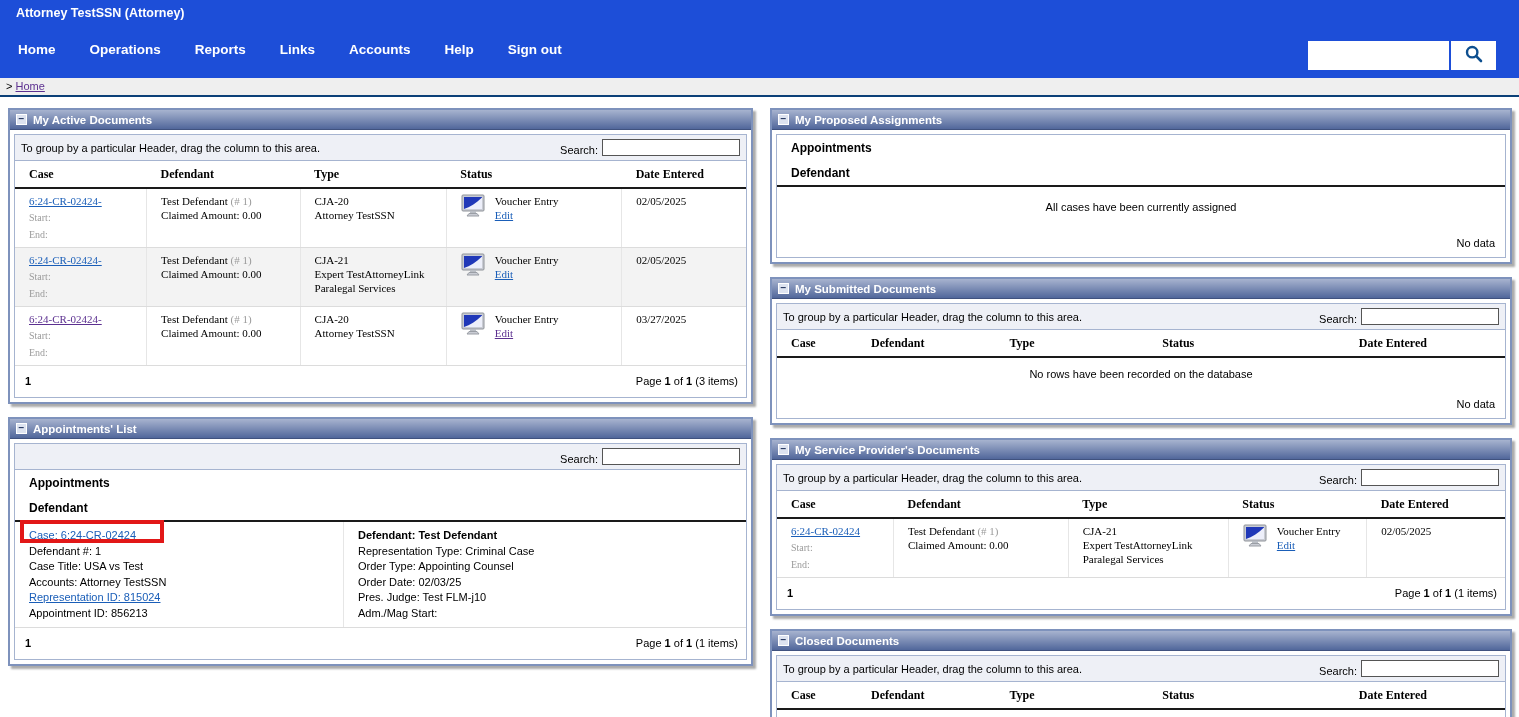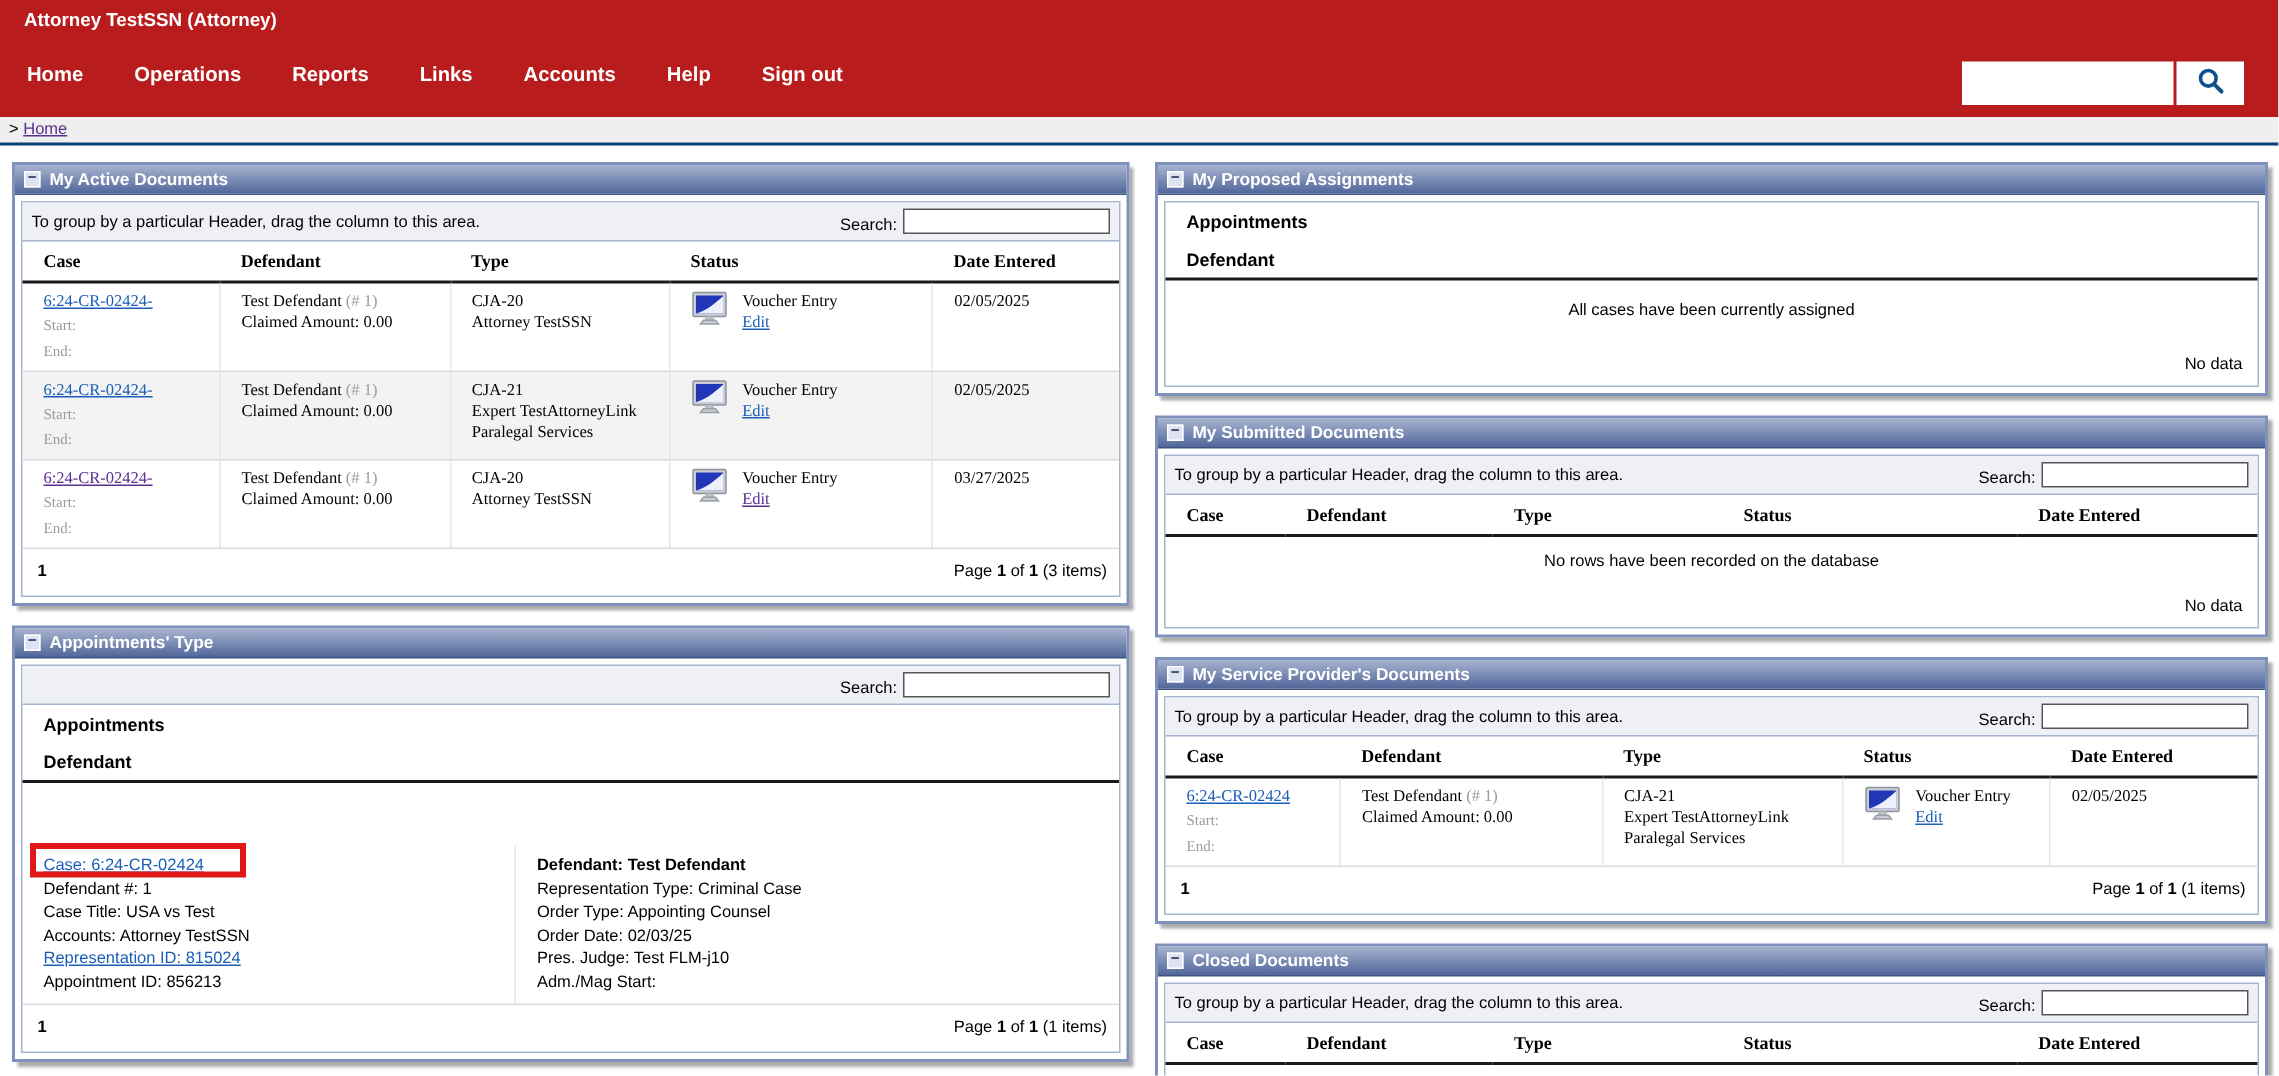--- a/index.html
+++ b/index.html
@@ -1,19 +1,19 @@
 <!DOCTYPE html>
 <html><head>
 <meta charset="utf-8">
 <style>
   * { margin:0; padding:0; box-sizing:border-box; }
   html,body { width:1519px; height:717px; background:#fff; font-family:"Liberation Sans", sans-serif; font-size:11px; color:#000; }
 
   
-  .topbar { background:#b91c1c; height:78px; position:relative; }
+  .topbar { background:#1d4ed8; height:78px; position:relative; }
   .user-label { color:#fff; font-weight:bold; font-size:12.5px; padding:6px 0 0 16px; }
   .mainnav { display:flex; gap:34px; padding:22px 0 0 18px; }
   .mainnav a { color:#fff; font-weight:bold; font-size:13.5px; text-decoration:none; cursor:pointer; }
   .topsearch { position:absolute; right:23px; top:41px; display:flex; }
   .topsearch input { width:141px; height:29px; border:none; outline:none; padding:0 6px; font-size:12px; background:#fff; }
   .topsearch .sbtn { width:45px; height:29px; background:#fff; border:none; margin-left:2px; display:flex; align-items:center; justify-content:center; cursor:pointer; }
 
   
   .breadcrumb { background:#EFEFEF; border-bottom:2px solid #0B4077; padding:2px 6px 3px 6px; font-size:11px; }
   .breadcrumb a { color:#5C3090; text-decoration:underline; cursor:pointer; }
@@ -51,21 +51,21 @@
   .pager .cur { font-weight:bold; }
   .pager-info b { font-weight:bold; }
 
   .empty-msg { text-align:center; padding:10px 0 2px 0; font-size:11px; }
   .no-data { text-align:right; padding:16px 10px 8px 0; font-size:11px; }
 
   
   .two-col-head { display:flex; border-bottom:2px solid #1A1A1A;flex-direction:column; }
   .two-col-head .h { font-size:12px; font-weight:bold; padding:6px 6px 5px 14px; }
   .appt-row { display:flex; border-bottom:1px solid #DCDCDC; }
-  .appt-cell { padding:6px 6px 6px 14px; line-height:15.5px; font-size:11px;margin-top:42px; }
+  .appt-cell { padding:6px 6px 6px 14px; line-height:15.5px; font-size:11px; }
   .appt-cell.left { width:45%; border-right:1px solid #E6E6E6; }
   .appt-cell.right { width:55%; }
   .rel { position:relative; display:inline-block; }
   .annotation { position:absolute; left:-9px; top:-8px; width:144px; height:23px; border:4px solid #E21717; pointer-events:none; }
 
   
   .w-active col:nth-child(1){width:18%} .w-active col:nth-child(2){width:21%} .w-active col:nth-child(3){width:20%} .w-active col:nth-child(4){width:24%} .w-active col:nth-child(5){width:17%}
   .w-svc col:nth-child(1){width:16%} .w-svc col:nth-child(2){width:24%} .w-svc col:nth-child(3){width:22%} .w-svc col:nth-child(4){width:19%} .w-svc col:nth-child(5){width:19%}
   .w-empty col:nth-child(1){width:11%} .w-empty col:nth-child(2){width:19%} .w-empty col:nth-child(3){width:21%} .w-empty col:nth-child(4){width:27%} .w-empty col:nth-child(5){width:22%}
 </style>
@@ -244,21 +244,21 @@
           <span class="pager-info">
             <span>Page</span> <b>1</b> <span>of</span> <b>1</b> <span>(3 items)</span>
           </span>
         </div>
       </div>
     </div>
 
     <div class="panel">
       <div class="panel-header">
         <span class="collapse">−</span>
-        <span class="panel-title">Appointments' Type</span>
+        <span class="panel-title">Appointments' List</span>
       </div>
       <div class="panel-body">
         <div class="toolbar">
           <span class="hint"></span>
           <span class="searchbox">
             <span>Search:</span>
             <input type="text" style="">
           </span>
         </div>
         <div class="two-col-head">

